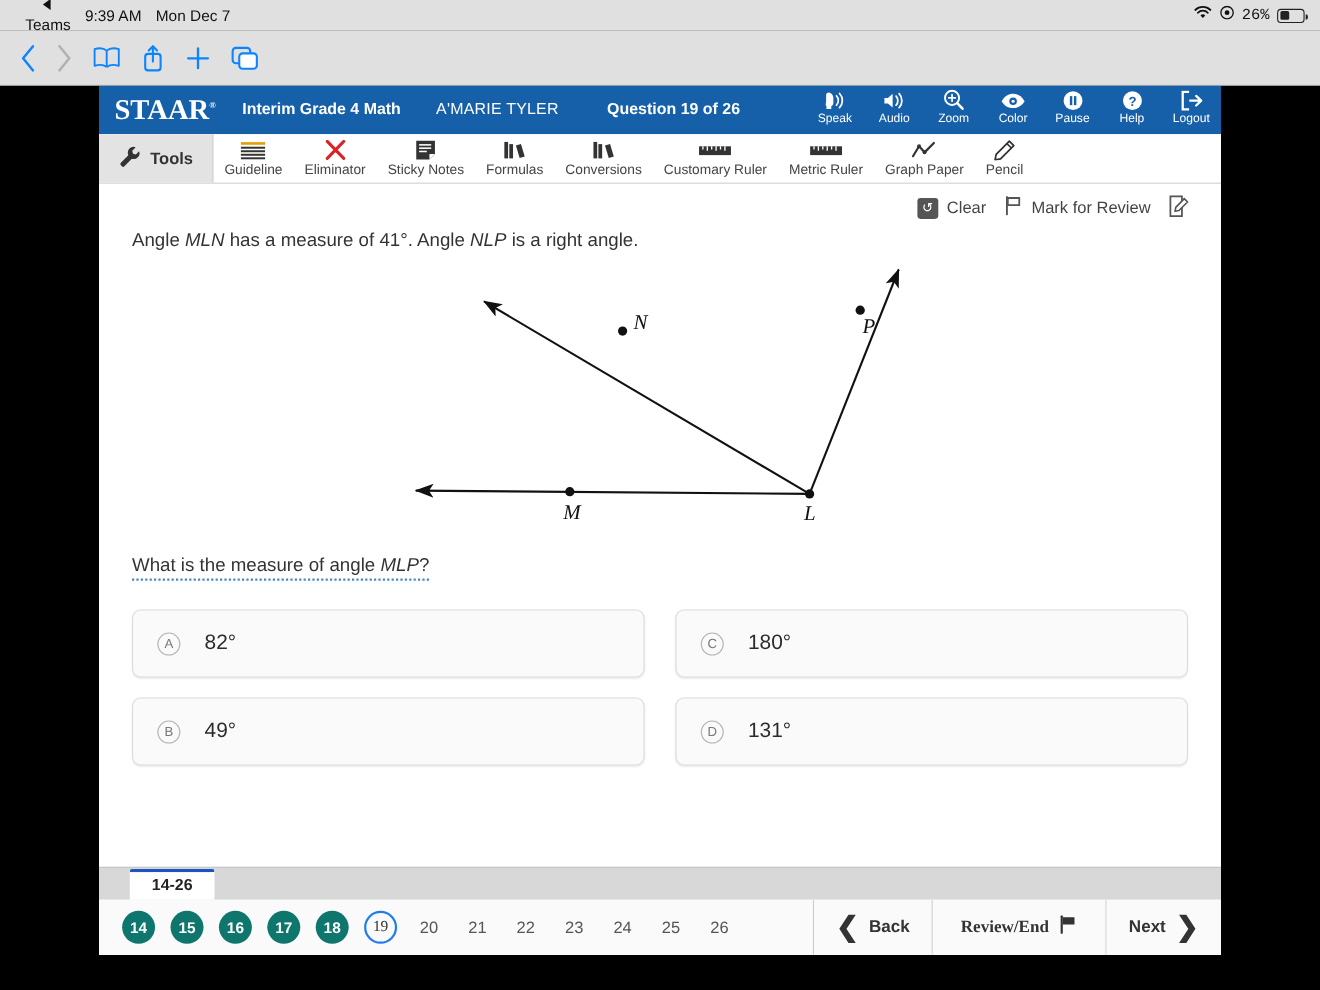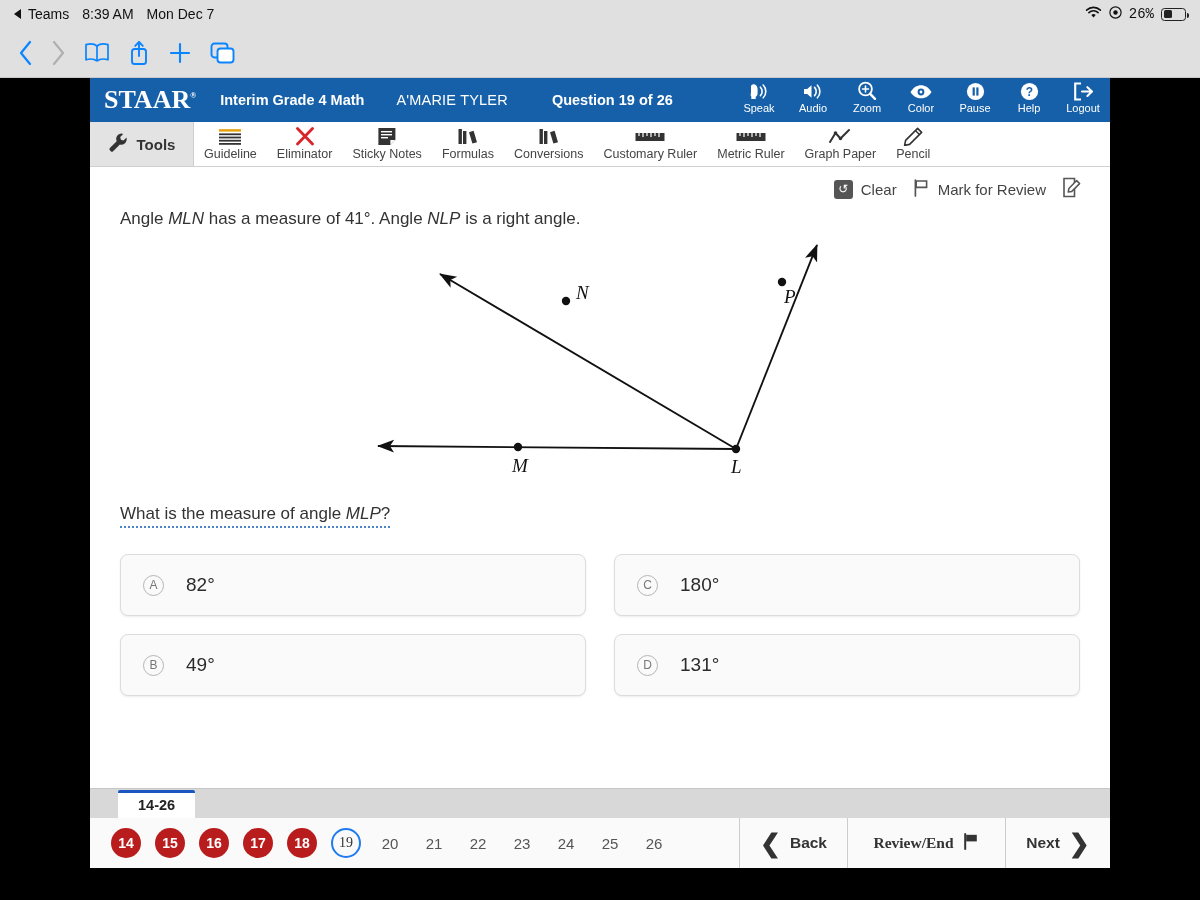--- a/index.html
+++ b/index.html
@@ -19,21 +19,21 @@
     padding: 0 14px;
   }
   .sb-left { display: flex; align-items: center; gap: 13px; }
   .sb-back-tri {
     width: 0; height: 0;
     border-top: 5px solid transparent;
     border-bottom: 5px solid transparent;
     border-right: 7px solid #111;
     margin-right: -7px;
   }
-  .sb-teams { display:flex; align-items:center; gap:5px; font-size:14px; }
+  .sb-teams { display:flex; align-items:center; gap:5px; font-size:14px;flex-direction:column; }
   .sb-spacer { flex: 1; }
   .sb-right { display: flex; align-items: center; gap: 7px; font-size: 14px; font-family: Liberation Mono, monospace; }
   .battery {
     width: 25px; height: 13px;
     border: 1.4px solid #222; border-radius: 3.5px;
     position: relative; display:inline-block;
   }
   .battery::after {
     content:""; position:absolute; right:-4px; top:4px;
     width:2px; height:5px; background:#222; border-radius:0 2px 2px 0;
@@ -181,42 +181,42 @@
     padding-left: 14px; border-right:1px solid #ccc; background:#fafafa;
   }
   .qn {
     width: 44px; text-align:center; font-size: 15px; color:#555;
     display:flex; align-items:center; justify-content:center;
   }
   .qn span {
     width: 30px;height:30px;border-radius:50%;
     display:flex;align-items:center;justify-content:center;
   }
-  .qn.done span { background:#b91c1c; color:#fff; font-weight:600; font-size:14px; }
+  .qn.done span { background:#0f766e; color:#fff; font-weight:600; font-size:14px; }
   .qn.cur span { border:2.5px solid #1e7bf0; color:#333; font-size:14px;font-family:Liberation Serif, serif; }
   .navbtn {
     display:flex; align-items:center; justify-content:center; gap:9px;
     font-size:15.5px; font-weight:700; color:#333;
     border-right:1px solid #ccc; background:#fafafa;
   }
   .navbtn.back { width: 108px; }
   .navbtn.review { width: 158px; font-family: Liberation Serif, serif; }
   .navbtn.next { width: 104px; border-right:none; }
   .chev { font-size: 25px; font-weight:700; line-height:1; }
 </style>
 </head>
 <body>
 
 <div class="statusbar">
   <div class="sb-left">
     <div class="sb-teams">
       <span class="sb-back-tri"></span>
       <span style="margin-left:9px">Teams</span>
     </div>
-    <span>8:39 AM</span>
+    <span>9:39 AM</span>
     <span>Mon Dec 7</span>
   </div>
   <div class="sb-spacer"></div>
   <div class="sb-right">
     <span>
       <svg width="17" height="13" viewBox="0 0 17 13">
           <path d="M8.5 11.4 6.3 9.1a3.2 3.2 0 0 1 4.4 0z" fill="#111"></path>
           <path d="M3.9 6.6a6.6 6.6 0 0 1 9.2 0" stroke="#111" stroke-width="1.6" fill="none" stroke-linecap="round"></path>
           <path d="M1.6 4.1a10 10 0 0 1 13.8 0" stroke="#111" stroke-width="1.6" fill="none" stroke-linecap="round"></path>
         </svg>

